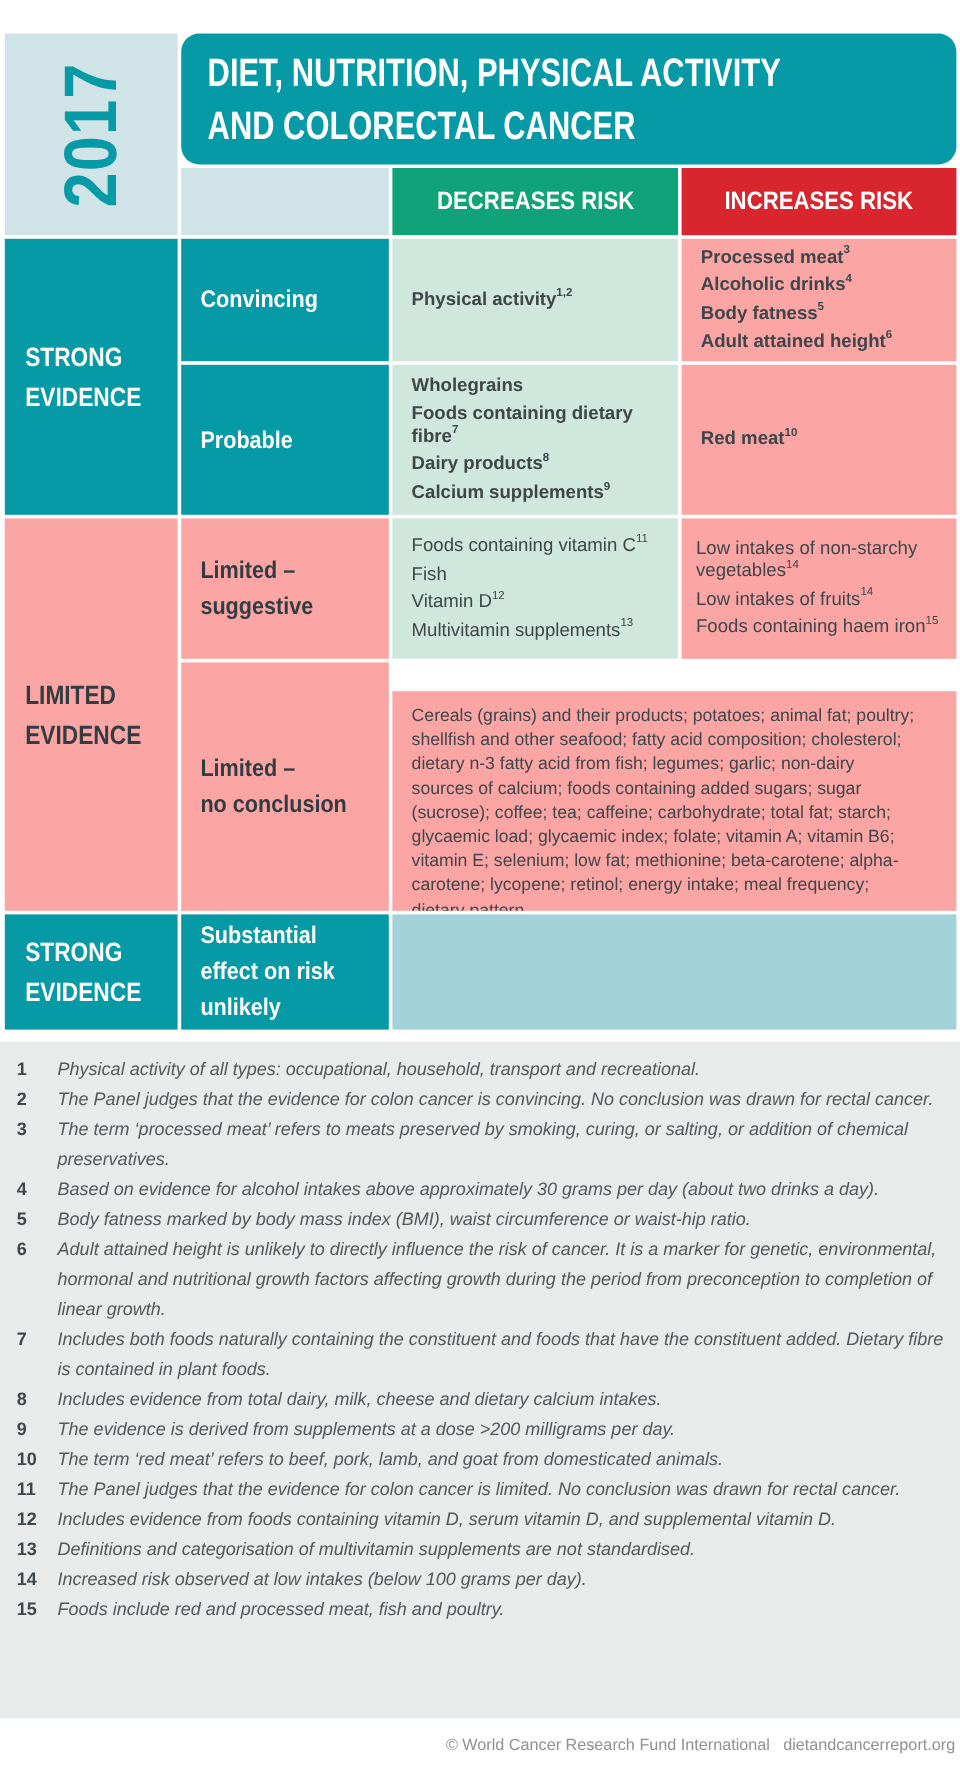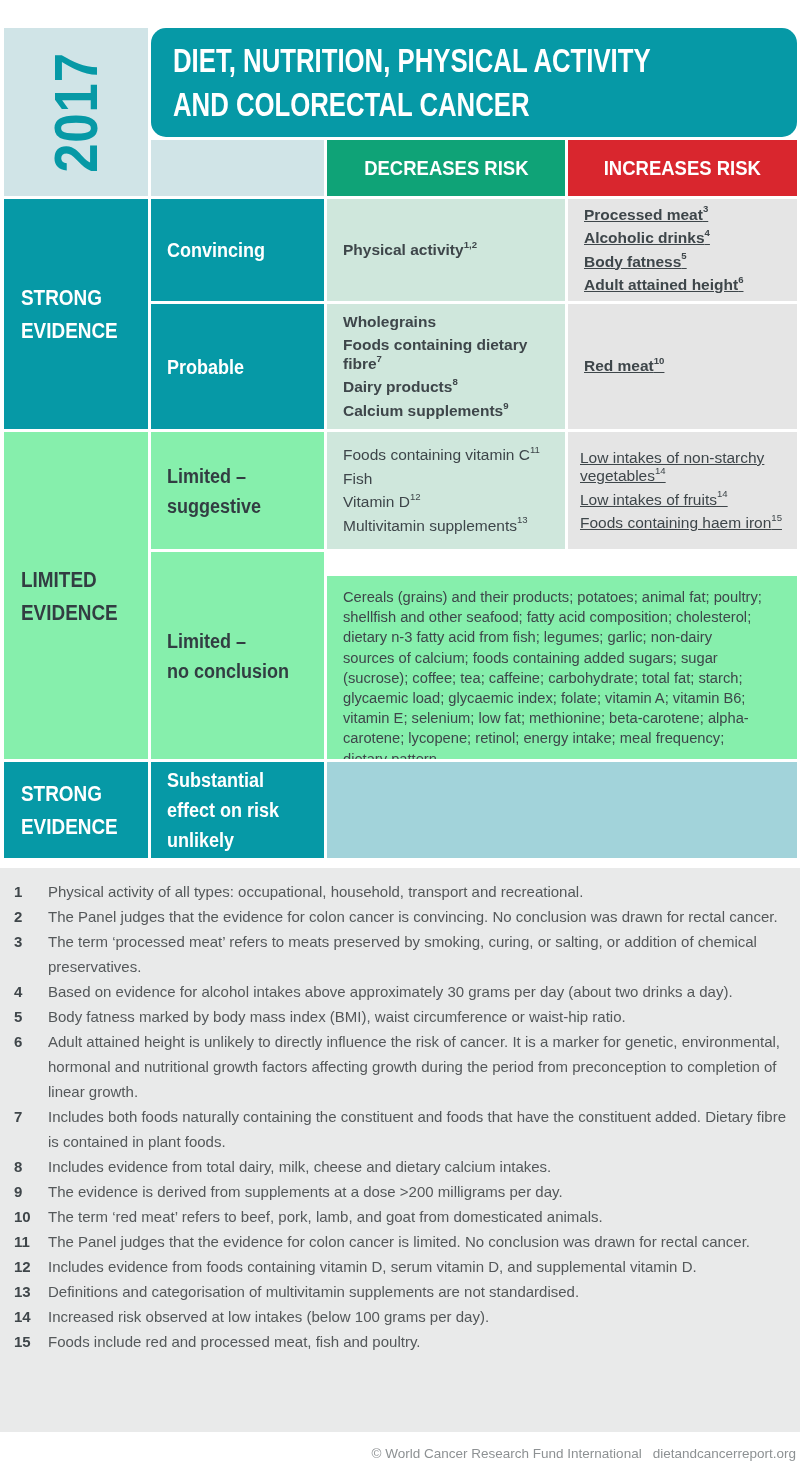--- a/index.html
+++ b/index.html
@@ -15,22 +15,22 @@
     grid-template-columns:144px 173px 238px 1fr;
     grid-template-rows:109px 56px 102px 125px 117px 207px 96px;
     gap:3px;
   }
   .cell{box-sizing:border-box;}
   .c-teal{background:#0699a6;color:#ffffff;}
   .c-lightblue{background:#d0e4e7;}
   .c-green{background:#0fa377;color:#ffffff;}
   .c-red{background:#d9262e;color:#ffffff;}
   .c-mint{background:#cfe7dc;color:#3e464a;}
-  .c-salmon{background:#e5e5e5;color:#3e464a;text-decoration:underline;}
-  .c-lteal{background:#86efac;color:#323d42;}
+  .c-salmon{background:#fca5a5;color:#3e464a;}
+  .c-lteal{background:#fca5a5;color:#323d42;}
   .c-lteal2{background:#a2d3da;}
   
   .year-cell{display:flex;align-items:center;justify-content:center;}
   .year-text{
     color:#0699a6;font-size:62px;font-weight:bold;letter-spacing:1px;
     transform:rotate(-90deg) scaleX(0.85);white-space:nowrap;
   }
   
   .title-cell{display:flex;flex-direction:column;justify-content:center;padding-left:22px;border-radius:15px;}
   .title-line{
@@ -69,21 +69,21 @@
     overflow:hidden;
     margin-top:24px;
   }
   
   .footnotes{
     margin-top:10px;background:#e9eaea;
     padding:11px 10px 6px 14px;box-sizing:border-box;height:564px;overflow:hidden;
   }
   .fn{display:flex;color:#54585a;font-size:15px;line-height:25px;}
   .fn-num{width:34px;flex:0 0 34px;font-weight:bold;color:#3f464a;}
-  .fn-text{flex:1;padding-right:4px;}
+  .fn-text{flex:1;padding-right:4px;font-style:italic;}
   
   .footer{
     margin:14px 4px 0 0;display:flex;justify-content:flex-end;gap:11px;
     font-size:13.5px;color:#8d9193;
   }
 </style>
 </head>
 <body>
 
 <div class="matrix">

